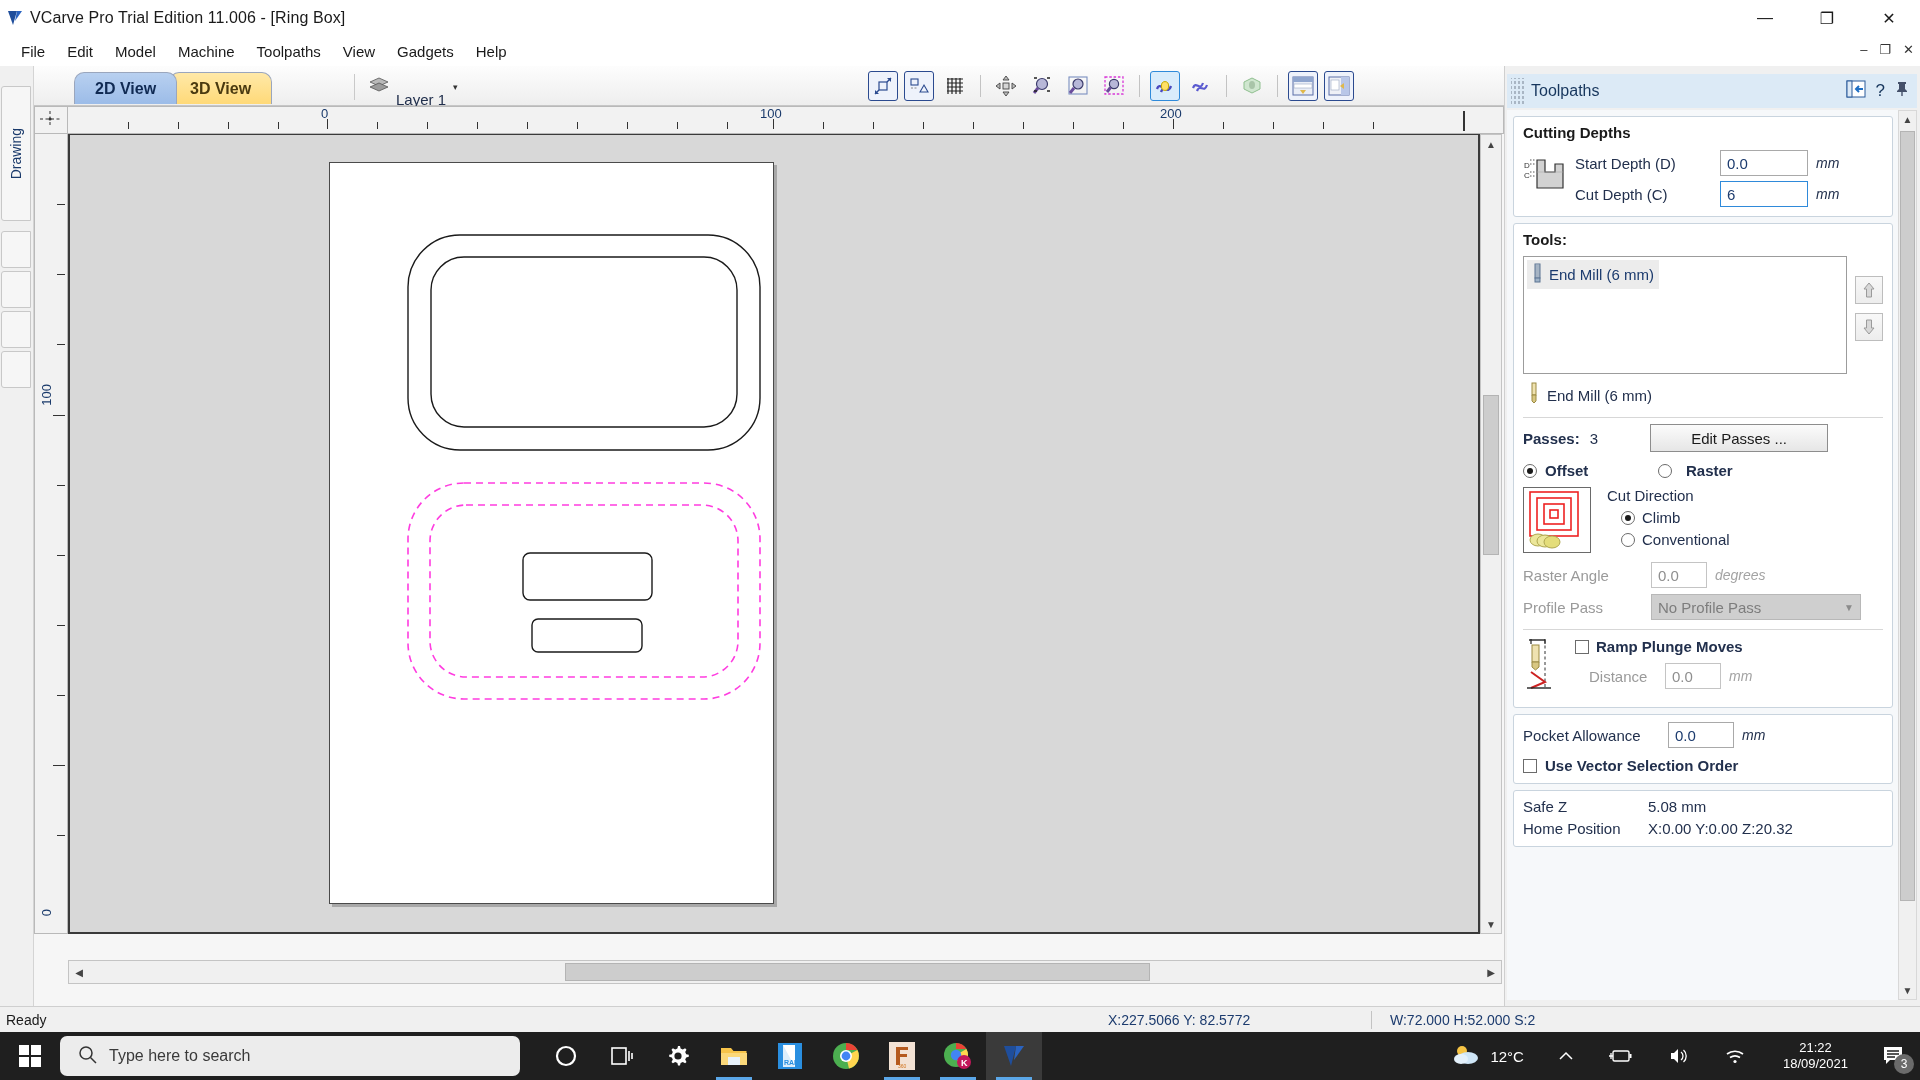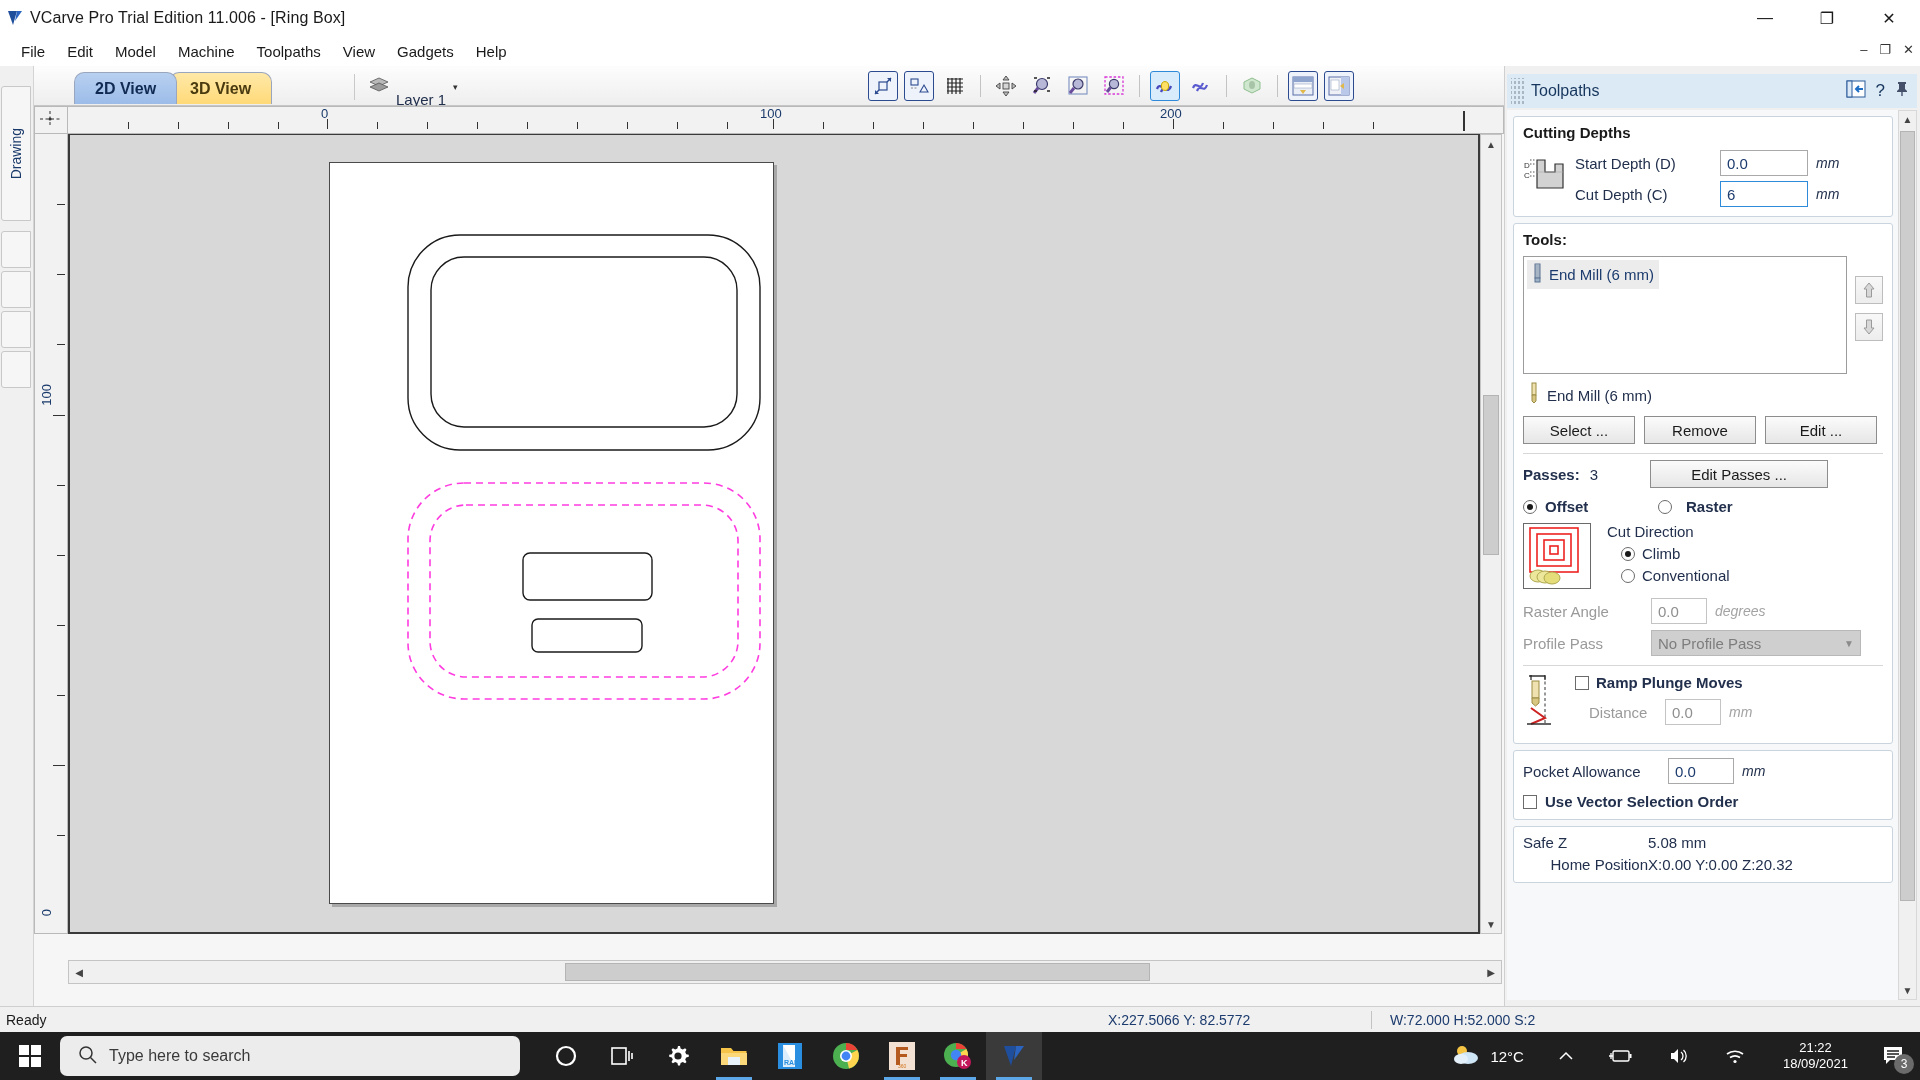--- a/index.html
+++ b/index.html
@@ -516,25 +516,20 @@
         <div class="row" style="margin-top:8px;gap:8px;padding-left:6px;">
           <span>
             <svg width="10" height="22" viewBox="0 0 10 22">
                 <rect x="3" y="1" width="4" height="12" fill="#efe2b0" stroke="#9b8a42"></rect>
                 <path d="M3 13 h4 v6 l-2 2 l-2 -2z" fill="#d8c782" stroke="#9b8a42"></path>
               </svg>
           </span>
           <span class="lbl">End Mill (6 mm)</span>
         </div>
 
-        <div class="row" style="margin-top:8px;gap:9px;">
-          <div class="btn" style="width:112px;">Select ...</div>
-          <div class="btn" style="width:112px;">Remove</div>
-          <div class="btn" style="width:112px;">Edit ...</div>
-        </div>
 
         <div class="sep"></div>
 
         <div class="row" style="gap:10px;">
           <span class="lbl" style="font-weight:bold;">Passes:</span>
           <span class="lbl">3</span>
           <div class="btn" style="width:178px;margin-left:42px;">Edit Passes ...</div>
         </div>
 
         <div class="row" style="margin-top:10px;gap:8px;">
@@ -621,21 +616,21 @@
           <span class="cbox"></span>
           <span class="lbl" style="font-weight:bold;">Use Vector Selection Order</span>
         </div>
       </div>
 
       <div class="group">
         <div class="row" style="margin-top:0;">
           <span class="lbl" style="width:125px;">Safe Z</span>
           <span class="lbl">5.08 mm</span>
         </div>
-        <div class="row" style="margin-top:5px;text-align:right;">
+        <div class="row" style="margin-top:5px;">
           <span class="lbl" style="width:125px;">Home Position</span>
           <span class="lbl">X:0.00 Y:0.00 Z:20.32</span>
         </div>
       </div>
     </div>
 
     <div class="rp-sb">
       <div class="sb-arrow" style="left:0;top:0;width:17px;height:17px;">▲</div>
       <div class="sb-thumb" style="left:1px;top:20px;width:15px;height:770px;"></div>
       <div class="sb-arrow" style="left:0;bottom:0;width:17px;height:17px;">▼</div>

